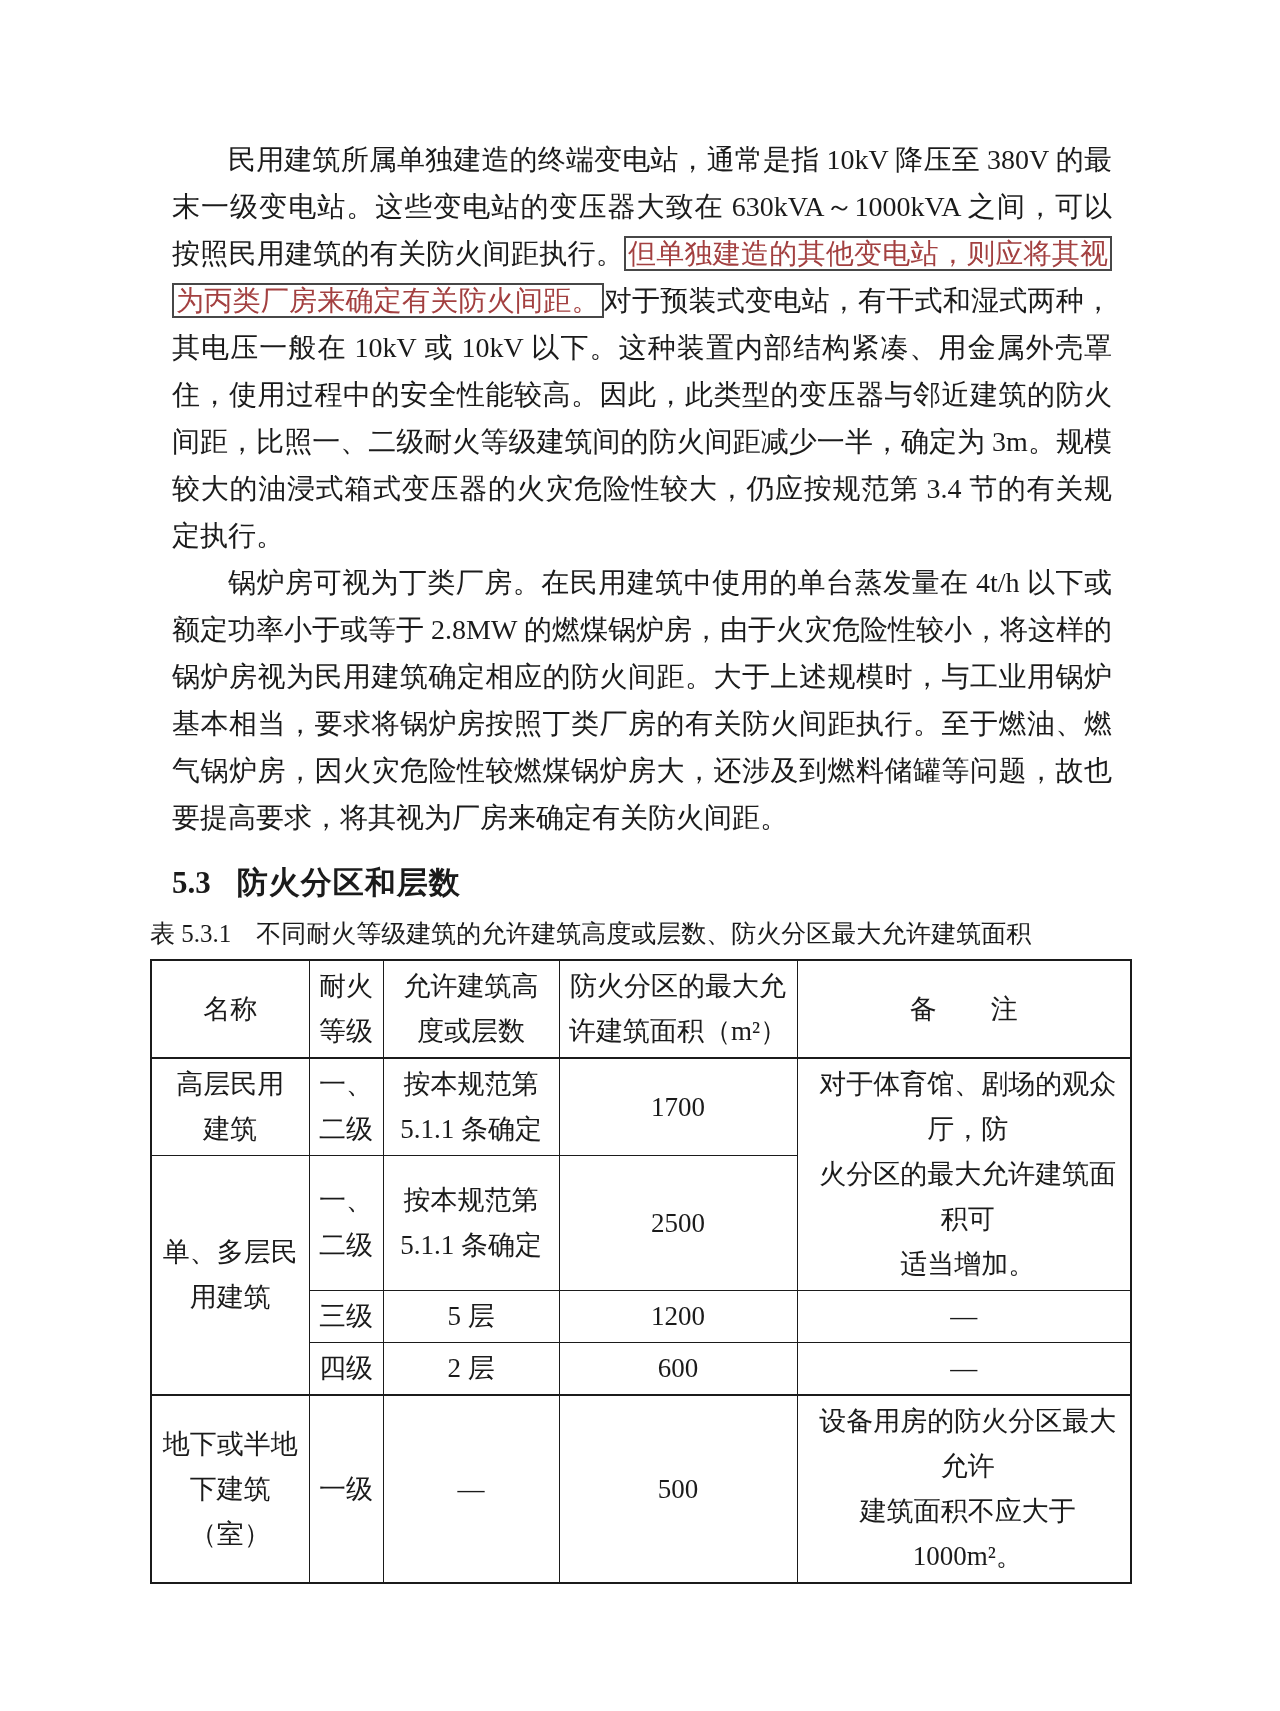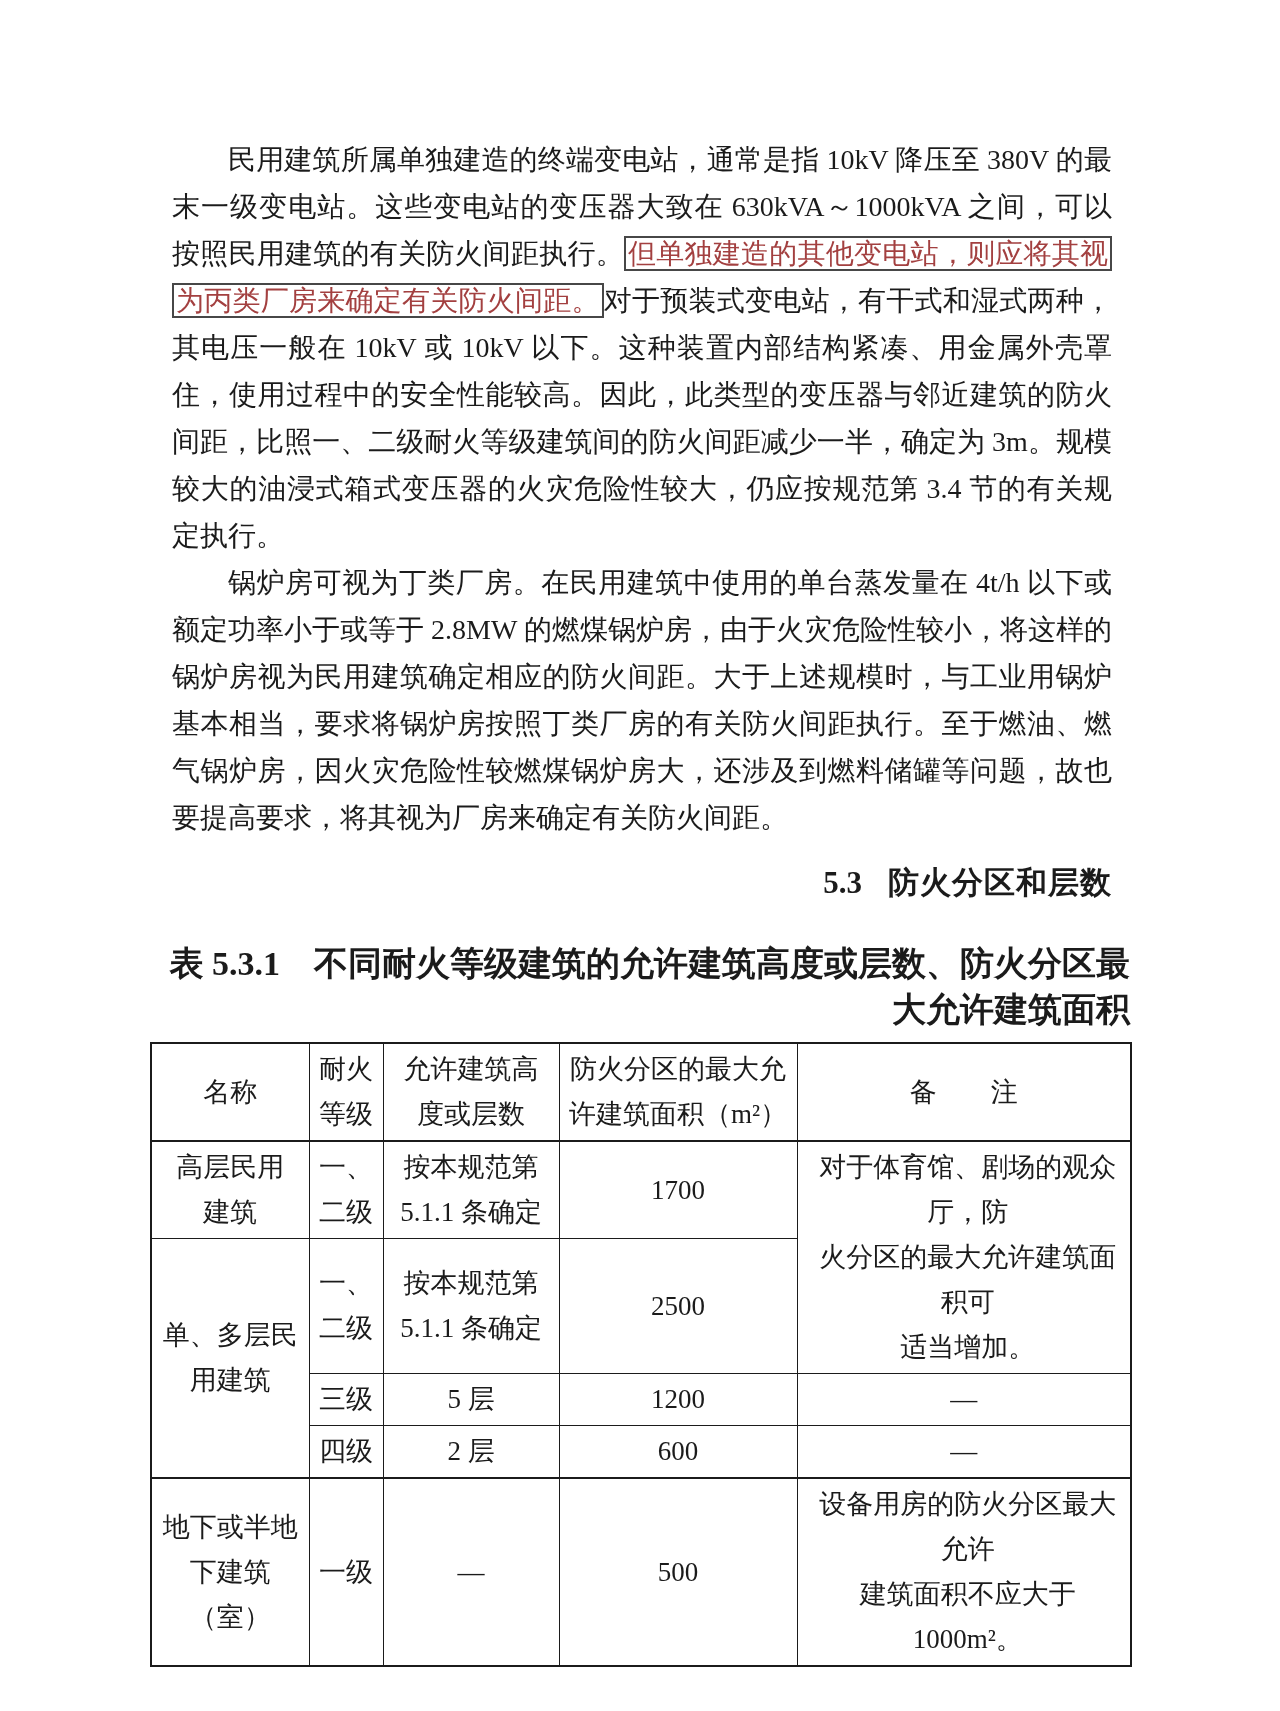--- a/index.html
+++ b/index.html
@@ -30,39 +30,39 @@
   
   .red-boxed {
     color: var(--highlight-text);
     border: 2px solid var(--highlight-border);
     padding: 0 2px;
     -webkit-box-decoration-break: clone;
     box-decoration-break: clone;
   }
   .section-heading {
     margin-top: 21px;
-    margin-bottom: 37px;
-    text-align: right;
+    margin-bottom: 13px;
+    text-align: left;
     font-size: 31px;
     font-weight: bold;
     letter-spacing: 1px;
   }
   .section-heading .heading-num { margin-right: 26px; letter-spacing: 0; }
   .clause-para {
     font-size: 28px;
     line-height: 47px;
     text-align: justify;
   }
   .clause-num { margin-right: 22px; }
   .table-caption {
     margin: 13px 0 9px -22px;
     width: 980px;
-    text-align: right;
-    font-size: 34px;
-    font-weight: bold;
+    text-align: left;
+    font-size: 25px;
+    font-weight: normal;
   }
   table.fire-table {
     width: 980px;
     margin-left: -22px;
     border-collapse: collapse;
     border: 2px solid var(--ink);
     font-size: 27px;
     table-layout: fixed;
   }
   .fire-table th, .fire-table td {

